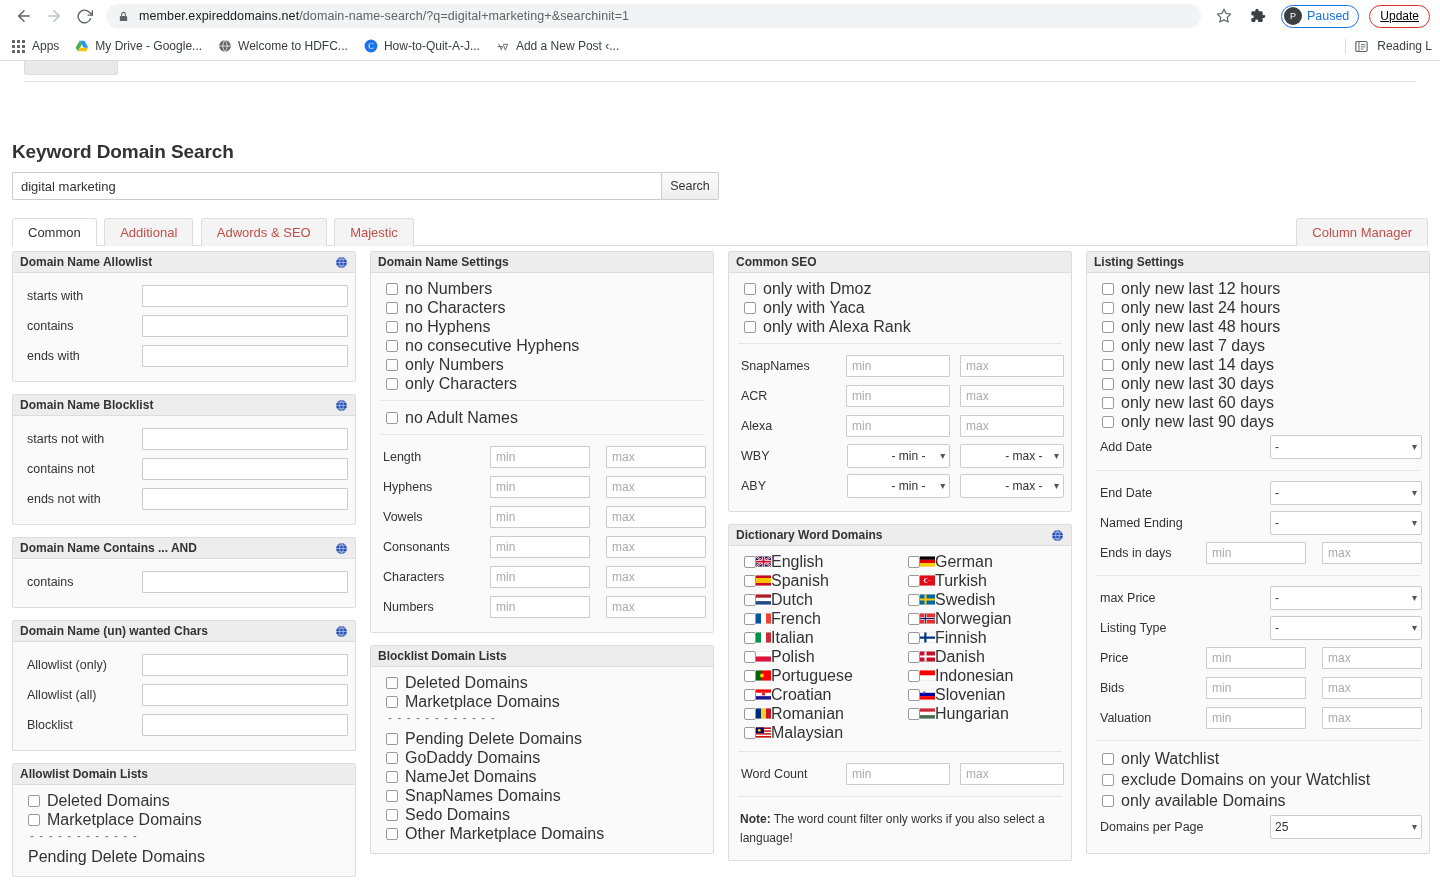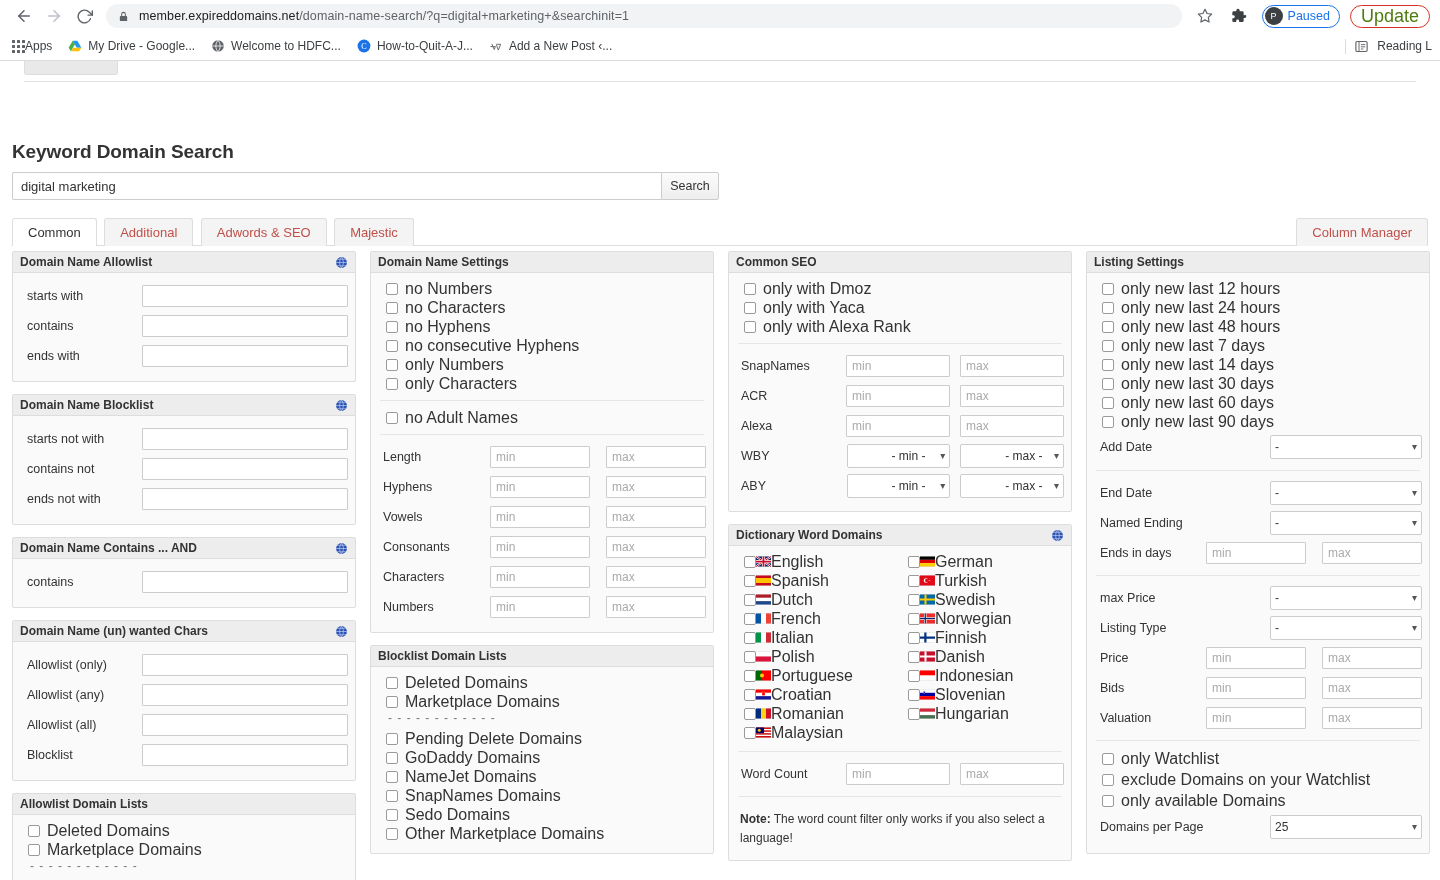--- a/index.html
+++ b/index.html
@@ -42,29 +42,29 @@
     height: 23px; border-radius: 12px; padding: 0 9px 0 2px;
     margin-left: 8px; white-space: nowrap;
   }
   .pill.paused { border: 1px solid #1a73e8; color: #1a73e8; }
   .pill.paused .avatar {
     width: 18px; height: 18px; border-radius: 50%; background: #3c4043;
     color: #fff; font-size: 9px; display: flex; align-items: center; justify-content: center;
   }
   .pill.paused .plabel { font-size: 12.5px; }
   .pill.update {
-    border: 1px solid #d93025; color: #4d7c0f; padding: 0 10px;
-    font-size: 18px; margin-left: 8px;
+    border: 1px solid #d93025; color: #000000; padding: 0 10px;
+    font-size: 12px; margin-left: 8px; text-decoration: underline;
   }
 
   .bookmarks {
     height: 28px; display: flex; align-items: center; padding: 0 10px;
     gap: 0px; background: #ffffff; position: relative;
   }
-  .bm-apps { display: flex; align-items: center; padding: 2px 8px 2px 2px; }
+  .bm-apps { display: flex; align-items: center; gap: 7px; padding: 2px 8px 2px 2px; }
   .apps-grid { display: grid; grid-template-columns: repeat(3, 3px); grid-gap: 2px; }
   .apps-grid i { width: 3px; height: 3px; background: #5f6368; display: block; border-radius: .5px; }
   .bm-item {
     display: flex; align-items: center; gap: 6px;
     padding: 2px 8px; font-size: 12px; color: #3c4043; white-space: nowrap;
   }
   .fav { width: 14px; height: 14px; flex: 0 0 auto; display:block; }
   .bm-right {
     position: absolute; right: 8px; top: 0; height: 28px;
     display: flex; align-items: center; gap: 8px;
@@ -413,24 +413,20 @@
         <div class="panel-head">
           <span>Domain Name (un) wanted Chars</span>
           <svg class="info-icon" viewBox="0 0 24 24">
               <circle cx="12" cy="12" r="10" fill="#2b53b5"></circle>
               <path d="M2 12h20M12 2a16 16 0 0 1 0 20M12 2a16 16 0 0 0 0 20M4 6h16M4 18h16" stroke="#c9d6f2" stroke-width="1.2" fill="none"></path>
             </svg>
         </div>
         <div class="panel-body">
           <div class="frow">
               <span class="lbl">Allowlist (only)</span>
-              <input class="txt" style="">
-            </div>
-          <div class="frow">
-              <span class="lbl">Allowlist (any)</span>
               <input class="txt" style="">
             </div>
           <div class="frow">
               <span class="lbl">Allowlist (all)</span>
               <input class="txt" style="">
             </div>
           <div class="frow">
               <span class="lbl">Blocklist</span>
               <input class="txt" style="">
             </div>

